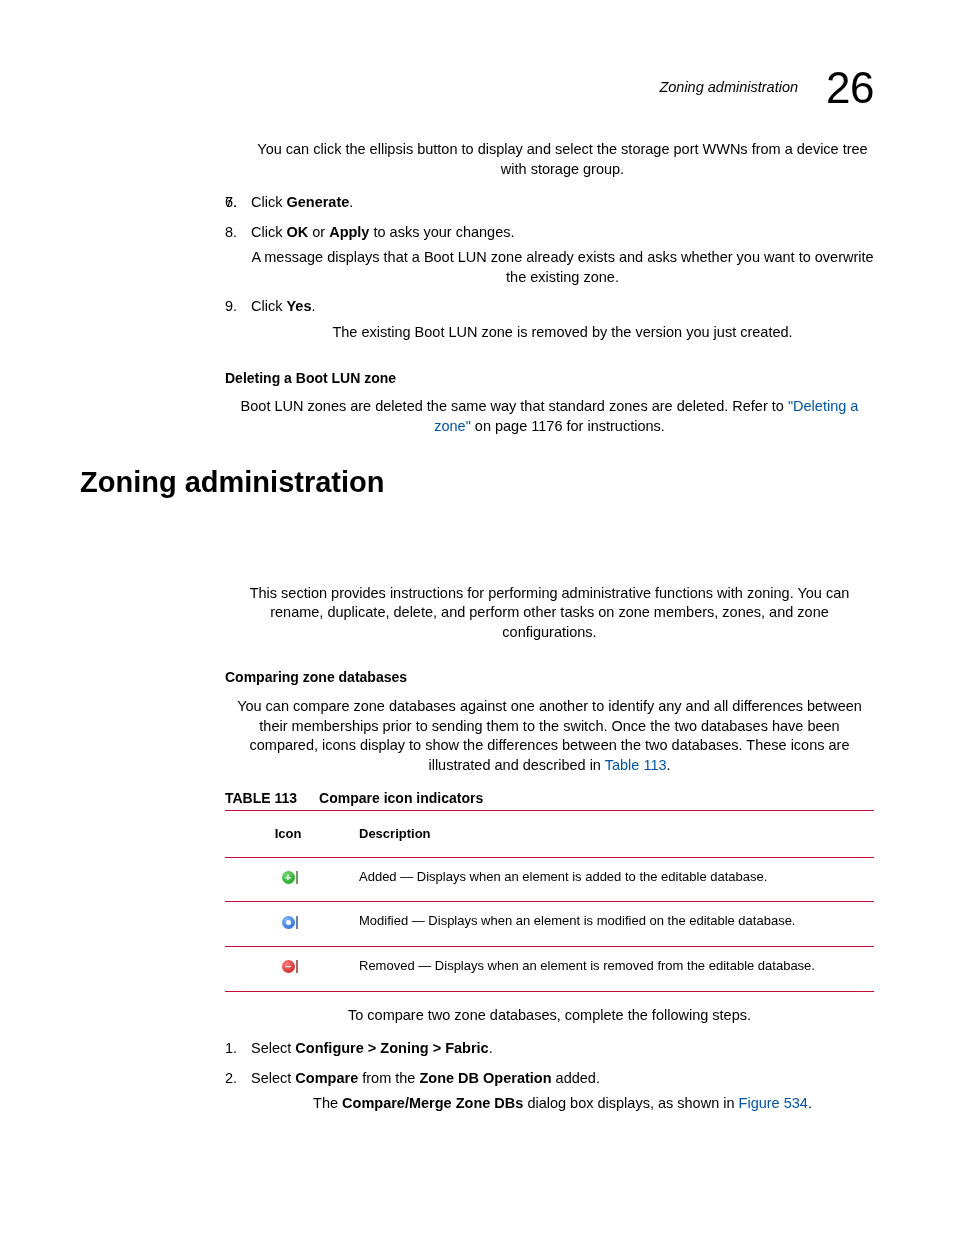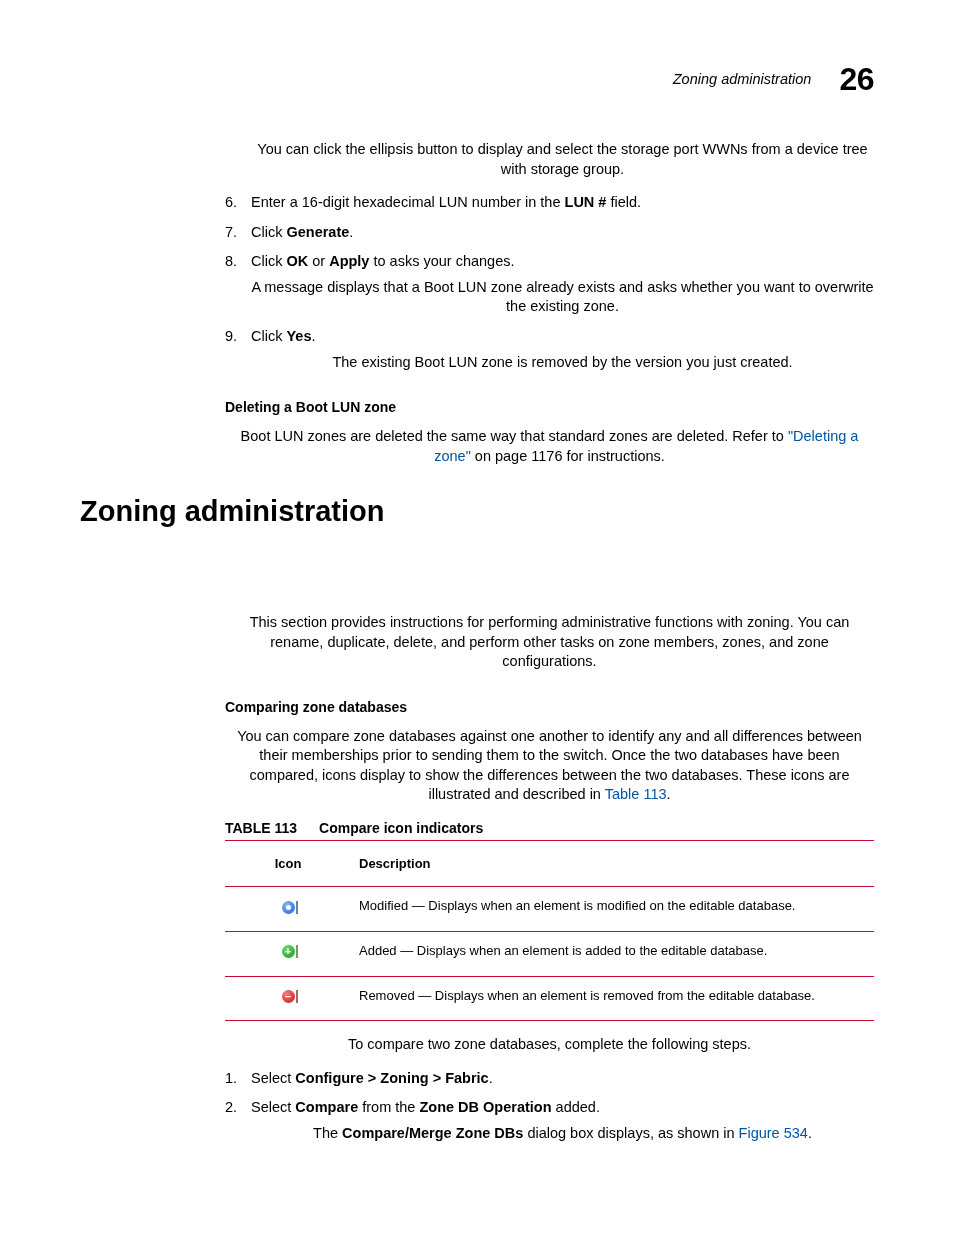--- a/index.html
+++ b/index.html
@@ -28,22 +28,22 @@
     align-items: center;
     gap: 28px;
   }
   .running-head .label {
     font-size: 14.5px;
     font-style: italic;
     font-family: Arial, Helvetica, sans-serif;
     color: #000;
   }
   .running-head .num {
-    font-size: 32px;
-    font-weight: 700;
+    font-size: 44px;
+    font-weight: 400;
     font-family: "Arial Narrow", Arial, sans-serif;
     letter-spacing: -0.5px;
   }
   .body {
     margin-top: 82px;
     margin-left: 145px;
     margin-right: 0;
   }
   .body-full {
     margin-left: 0;
@@ -153,23 +153,20 @@
     <span class="num">26</span>
   </div>
 
   <div class="body">
 
     <p class="indent para">You can click the ellipsis button to display and select the storage port WWNs from a device tree with storage group.</p>
 
     <ol class="steps">
       <li>
         <span class="num">6.</span>
-        <span>
-          <span>Enter a 16-digit hexadecimal LUN number in the </span><span class="bold">LUN #</span><span> field.</span>
-        </span>
       </li>
       <li>
         <span class="num">7.</span>
         <span>
           <span>Click </span><span class="bold">Generate</span><span>.</span>
         </span>
       </li>
       <li>
         <span class="num">8.</span>
         <span>
@@ -208,26 +205,26 @@
     </div>
     <table class="icons">
       <thead>
         <tr>
           <th>Icon</th>
           <th>Description</th>
         </tr>
       </thead>
       <tbody>
         <tr>
+          <td><span class="icon-badge icon-added"></span></td>
+          <td>Added — Displays when an element is added to the editable database.</td>
+        </tr>
+        <tr>
           <td><span class="icon-badge icon-modified"></span></td>
           <td>Modified — Displays when an element is modified on the editable database.</td>
-        </tr>
-        <tr>
-          <td><span class="icon-badge icon-added"></span></td>
-          <td>Added — Displays when an element is added to the editable database.</td>
         </tr>
         <tr>
           <td><span class="icon-badge icon-removed"></span></td>
           <td>Removed — Displays when an element is removed from the editable database.</td>
         </tr>
       </tbody>
     </table>
 
     <p class="para" style="margin-top:14px">To compare two zone databases, complete the following steps.</p>
 

